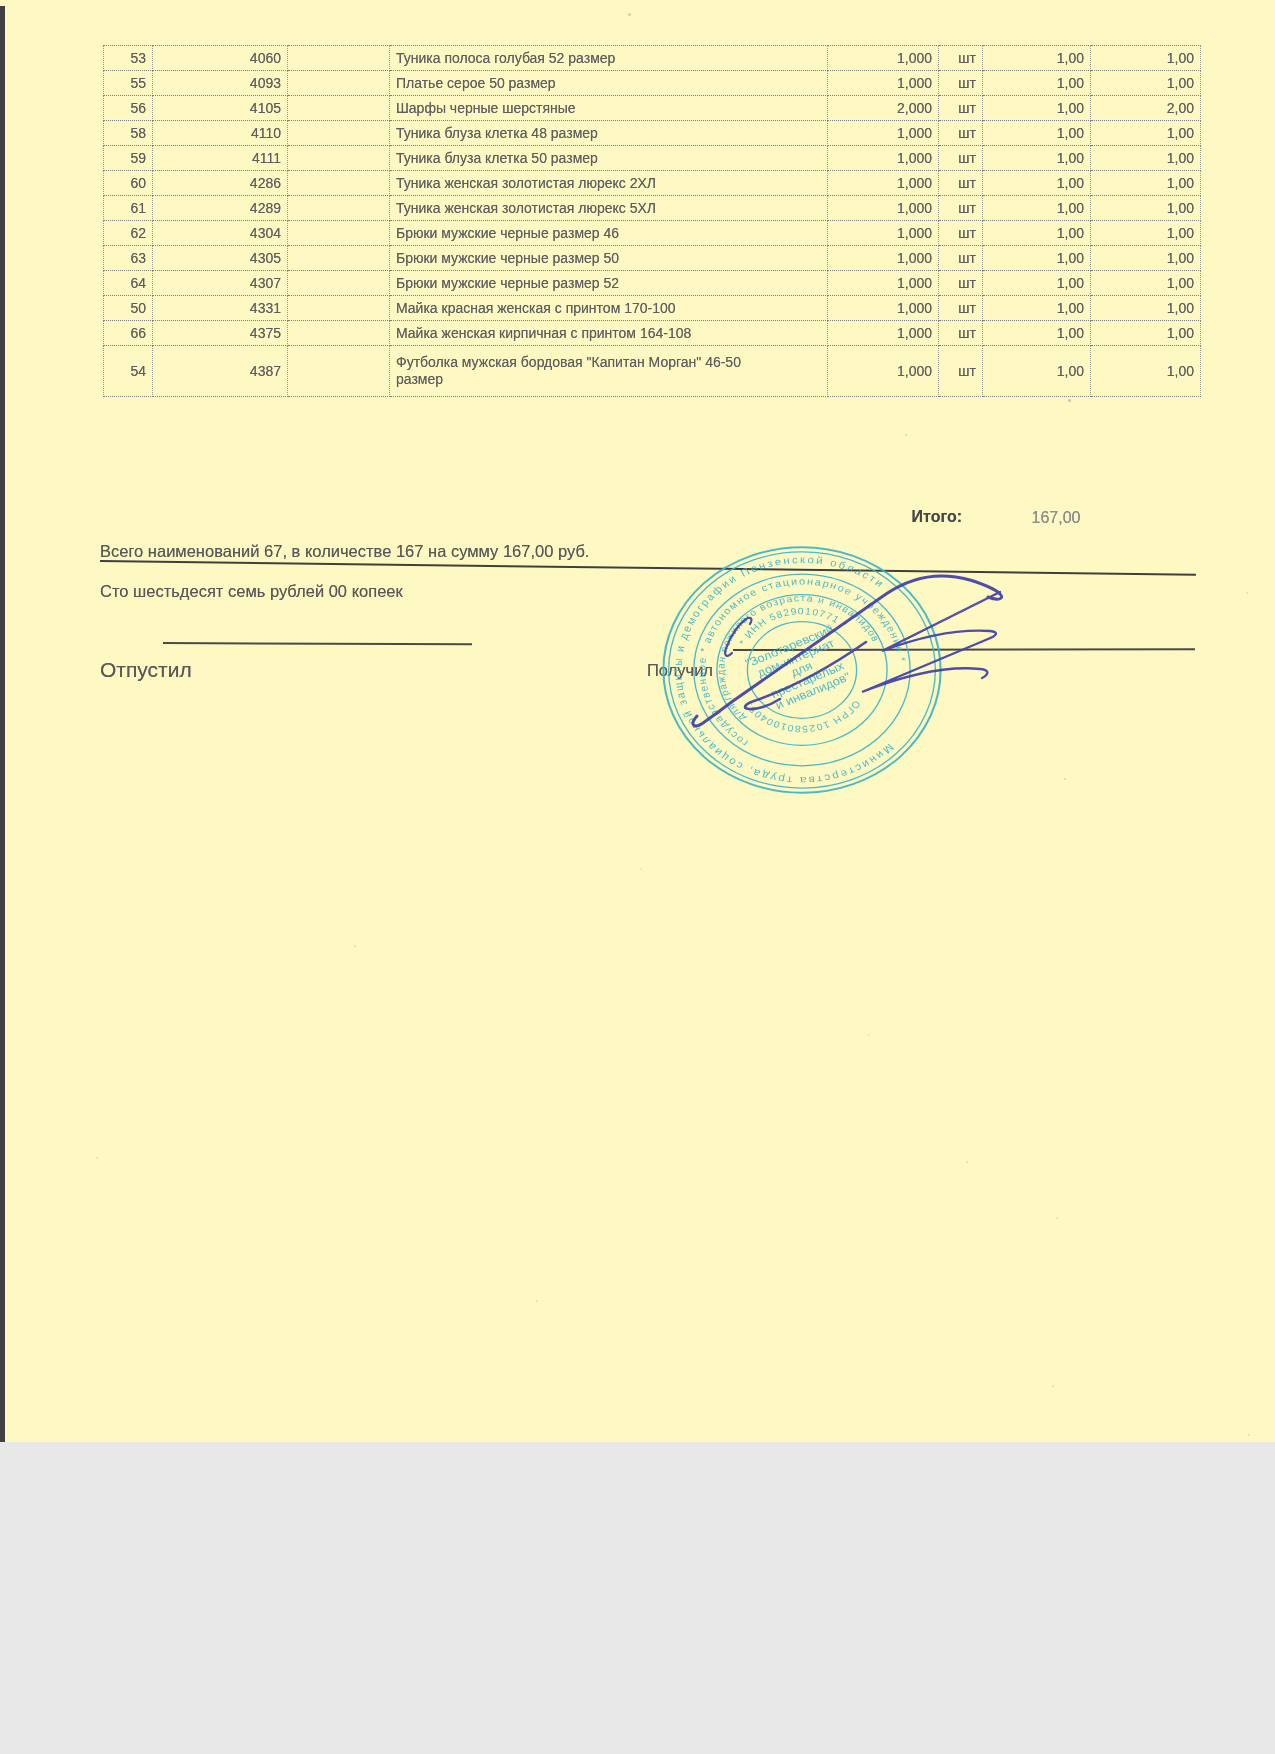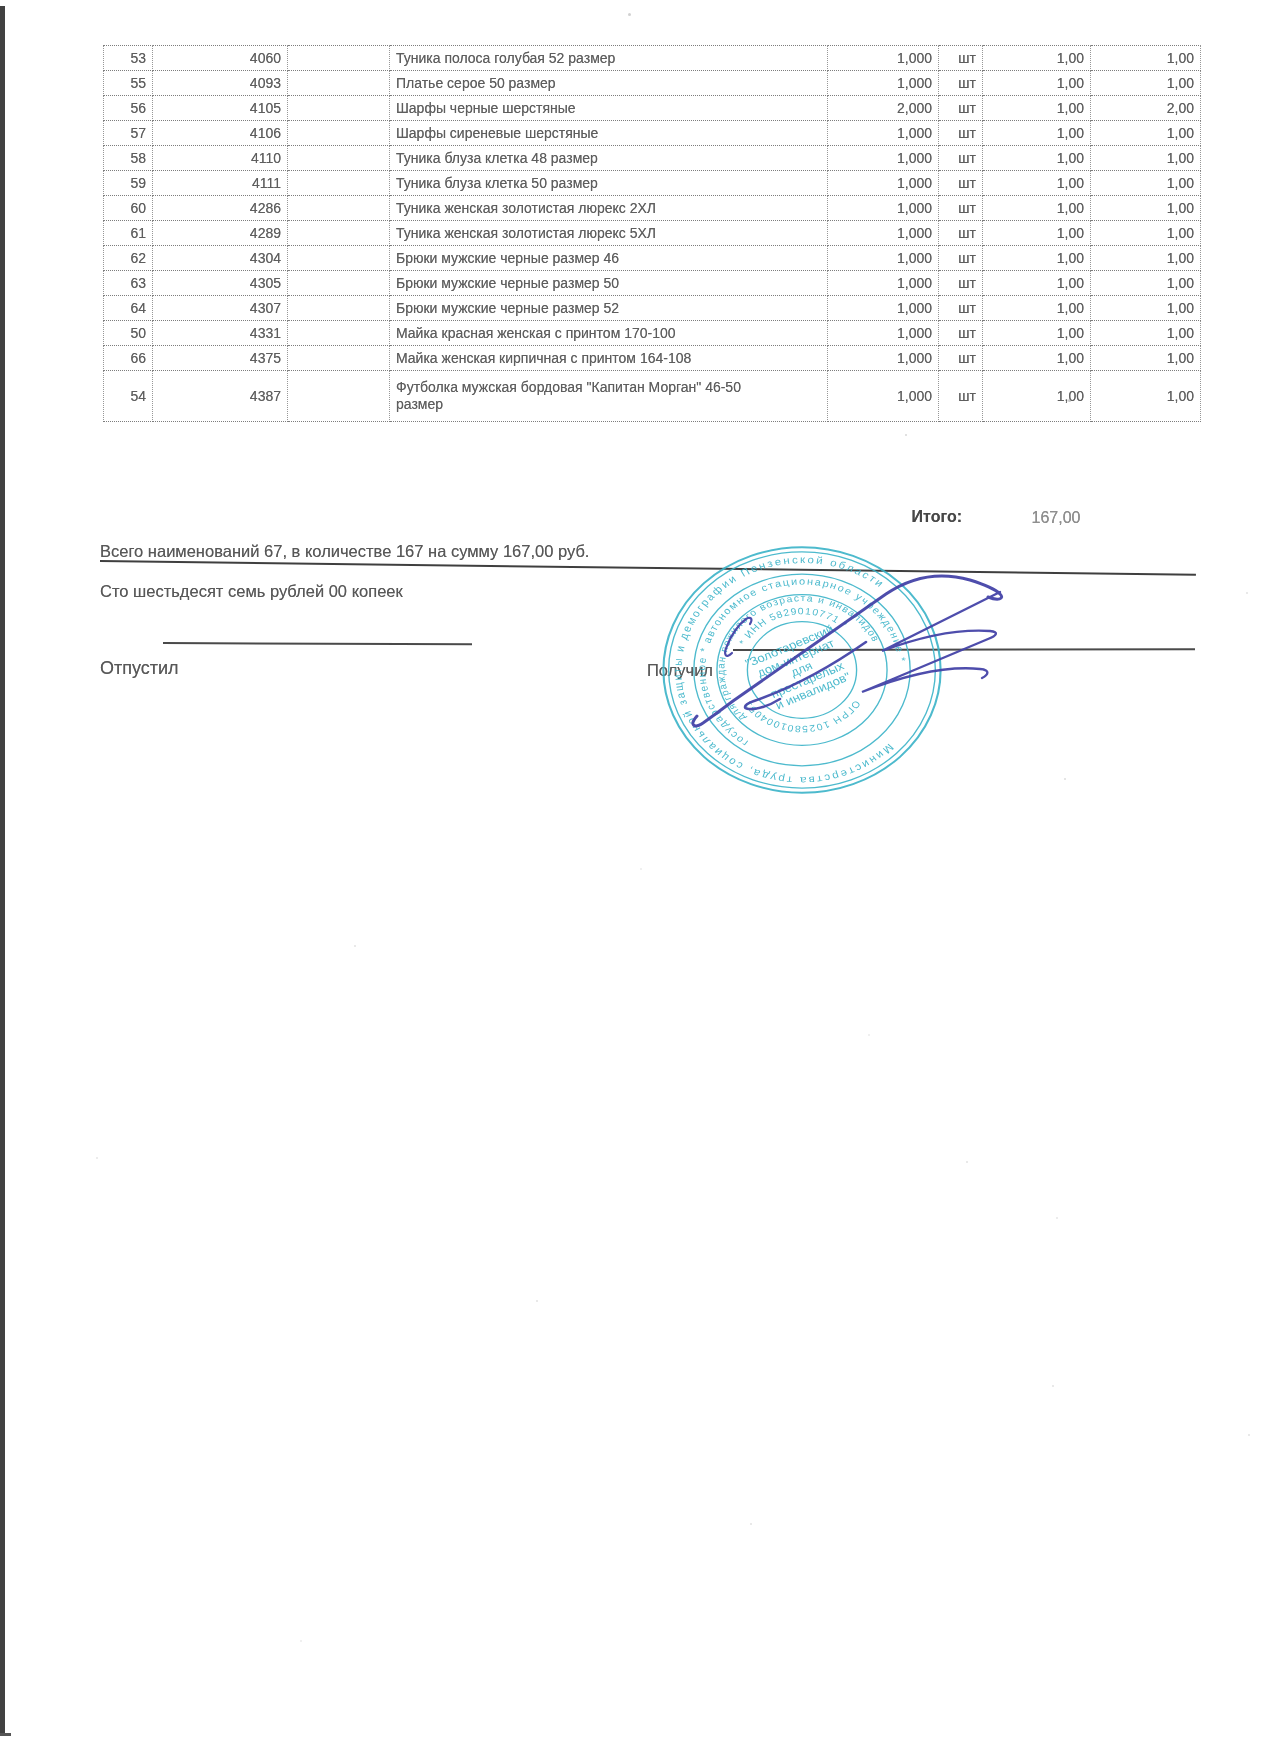--- a/index.html
+++ b/index.html
@@ -1,16 +1,16 @@
 <!DOCTYPE html>
 <html><head>
 <meta charset="utf-8">
 <style>
   html,body{margin:0;padding:0;background:#e8e8e8;}
-  #page{position:relative;width:1275px;height:1754px;background:#ffffff;overflow:hidden;
+  #page{position:relative;width:1275px;height:1442px;background:#fef9c3;overflow:hidden;
         font-family:"Liberation Sans","DejaVu Sans",sans-serif;color:#5c5c5c;}
   
   #edge-bar{position:absolute;left:0;top:6px;width:5px;height:1728px;background:#414141;}
   #edge-foot{position:absolute;left:0;top:1733px;width:11px;height:3px;background:#555;}
 
   
   #items{position:absolute;left:103px;top:45px;border-collapse:collapse;table-layout:fixed;}
   #items td{border:1px dotted #979797;border-top:1px dotted #7d7d7d;border-bottom:1px dotted #7d7d7d;
             font-size:14px;color:#5e5e5e;padding:0 6px;vertical-align:middle;
             text-shadow:0 0 .5px rgba(110,110,110,.8);}
@@ -22,21 +22,21 @@
   td.c-qty{text-align:right;padding-right:7px;}
   td.c-unit{text-align:right;padding-left:5px;}
   td.c-price{text-align:right;padding-right:15px;}
   td.c-total{text-align:right;padding-right:9px;color:#8b8b8b;}
 
   .txt{position:absolute;text-shadow:0 0 .5px rgba(110,110,110,.8);margin-top:46px;}
   #total-label{left:800px;top:462px;width:162px;text-align:right;font-weight:bold;font-size:16px;color:#474747;}
   #total-value{left:980px;top:463px;width:152px;text-align:center;font-size:16px;color:#8f8f8f;}
   #summary{left:100px;top:496px;font-size:16.5px;color:#585858;}
   #amount-words{left:100px;top:536px;font-size:16.5px;color:#585858;}
-  #released-label{left:100px;top:612px;font-size:18px;color:#585858;}
+  #released-label{left:100px;top:612px;font-size:21px;color:#585858;}
   #received-label{left:647px;top:615px;font-size:16.5px;color:#585858;}
 
   .hline{position:absolute;background:#4e4e4e;transform-origin:left center;}
   #sep-line{left:100px;top:560px;width:1096px;height:2.4px;transform:rotate(0.72deg);background:#3f3f3f;}
   #released-line{left:163px;top:642px;width:309px;height:2px;transform:rotate(0.25deg);background:#4a4a4a;}
   #received-line{left:733px;top:649px;width:462px;height:1.8px;transform:rotate(-0.1deg);background:#4a4a4a;}
 
   #stamp-svg{position:absolute;left:620px;top:520px;width:480px;height:300px;}
   .speck{position:absolute;background:#9a9a9a;border-radius:50%;}
 </style>
@@ -82,30 +82,20 @@
     </tr>
         <tr>
       <td class="c-num">56</td>
       <td class="c-code">4105</td>
       <td class="c-blank"></td>
       <td class="c-name">Шарфы черные шерстяные</td>
       <td class="c-qty">2,000</td>
       <td class="c-unit">шт</td>
       <td class="c-price">1,00</td>
       <td class="c-total">2,00</td>
-    </tr>
-        <tr>
-      <td class="c-num">57</td>
-      <td class="c-code">4106</td>
-      <td class="c-blank"></td>
-      <td class="c-name">Шарфы сиреневые шерстяные</td>
-      <td class="c-qty">1,000</td>
-      <td class="c-unit">шт</td>
-      <td class="c-price">1,00</td>
-      <td class="c-total">1,00</td>
     </tr>
         <tr>
       <td class="c-num">58</td>
       <td class="c-code">4110</td>
       <td class="c-blank"></td>
       <td class="c-name">Туника блуза клетка 48 размер</td>
       <td class="c-qty">1,000</td>
       <td class="c-unit">шт</td>
       <td class="c-price">1,00</td>
       <td class="c-total">1,00</td>

